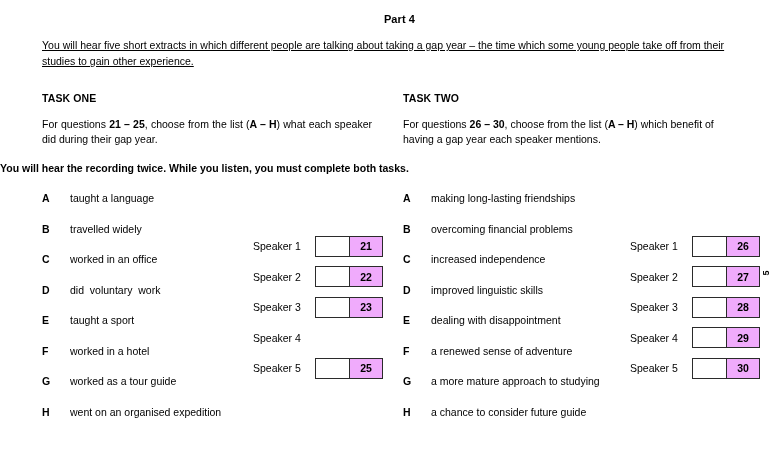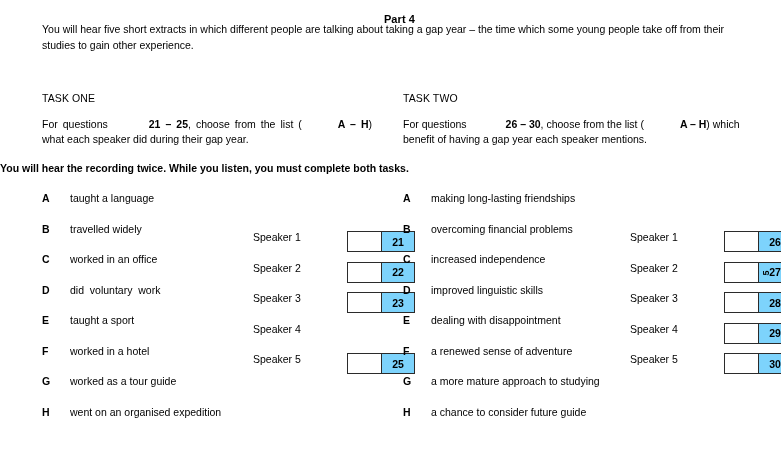--- a/index.html
+++ b/index.html
@@ -29,32 +29,33 @@
     width: 781px;
     text-align: center;
     font-size: 11px;
     font-weight: bold;
     letter-spacing: 0.1px;
   }
 
   
   .intro {
     position: absolute;
-    top: 22px;
+    top: 38px;
     left: 42px;
     width: 700px;
     font-size: 10.5px;
     line-height: 15.5px;
+    text-decoration: underline;
   }
 
   
   .task-head {
     position: absolute;
     font-size: 10.5px;
-    font-weight: normal;
+    font-weight: bold;
     letter-spacing: 0.1px;
   }
   .task-head.left  { top: 92px; left: 42px; }
   .task-head.right { top: 92px; left: 403px; text-align: right; }
 
   .task-instr {
     position: absolute;
     font-size: 10.5px;
     line-height: 15px;
   }
@@ -108,62 +109,61 @@
   .speakers {
     position: absolute;
     top: 231px;
   }
   .speakers.left  { left: 253px; }
   .speakers.right { left: 630px; }
 
   .speaker-row {
     height: 30.5px;
     display: flex;
-    align-items: flex-start;
-    gap: 32px;
+    align-items: center;
   }
   .speaker-label {
     font-size: 10.5px;
     width: 62px;
     flex: 0 0 62px;
     text-align: left;
   }
   .answer-box {
     display: flex;
     border: 1.4px solid #2b2b2b;
     height: 21px;
     box-sizing: border-box;
   }
   .answer-cell {
     width: 33px;
     background: #ffffff;
   }
   .number-cell {
     width: 32px;
-    background: #7dd3fc;
+    background: #f0abfc;
     border-left: 1.4px solid #2b2b2b;
     display: flex;
     align-items: center;
     justify-content: center;
     font-size: 10.5px;
     font-weight: bold;
   }
 
   
   .page-number {
     position: absolute;
     top: 268px;
     left: 763px;
     font-size: 9px;
     font-weight: bold;
     transform: rotate(-90deg);
     transform-origin: center center;
   }
 
-  b { font-weight: bold; margin-left: 36px; }
+  b { font-weight: bold; }
 </style>
 </head>
 <body>
 
 <div class="page">
 
   <div class="part-title">Part 4</div>
 
   <div class="intro">You will hear five short extracts in which different people are talking about taking a gap year – the time which some young people take off from their studies to gain other experience.</div>
 

